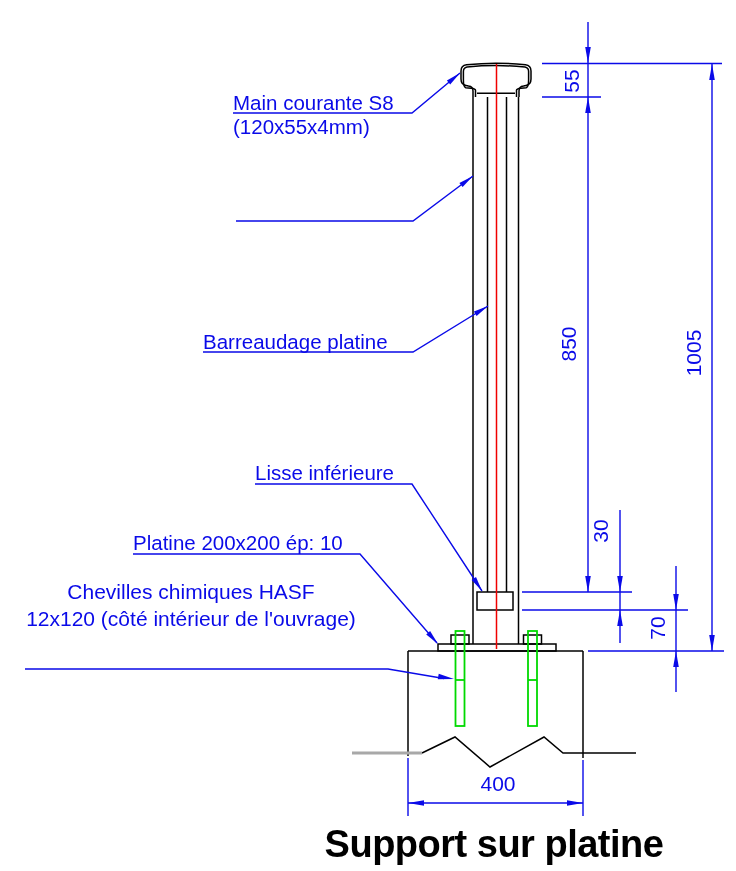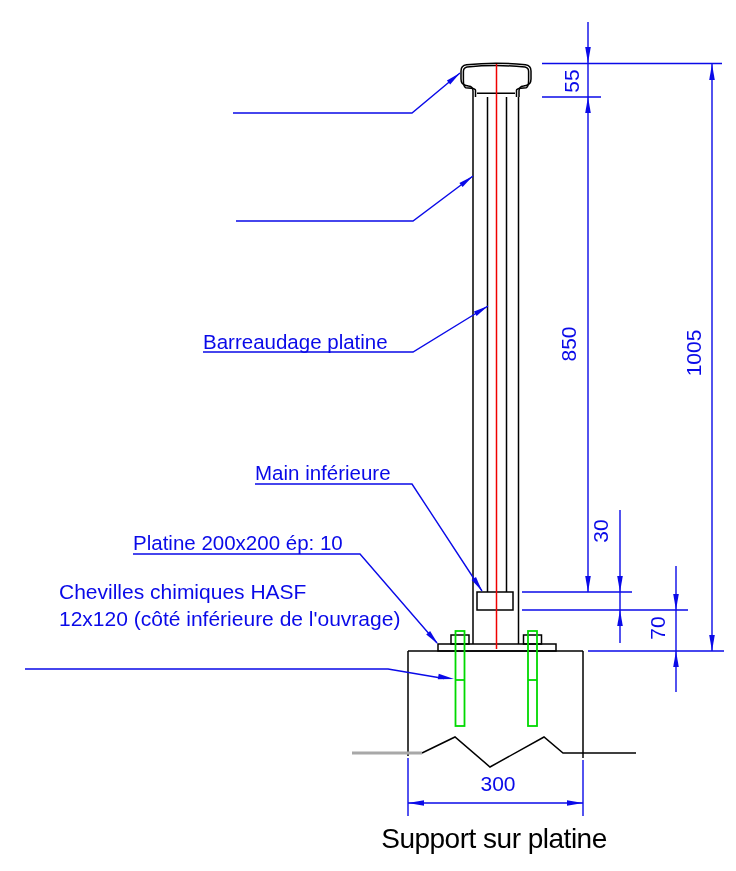--- a/index.html
+++ b/index.html
@@ -18,30 +18,30 @@
   .stk-black{stroke:var(--drawing-black);stroke-width:1.5;fill:none;}
   .stk-red{stroke:var(--centerline-red);stroke-width:1.5;fill:none;}
   .stk-green{stroke:var(--anchor-green);stroke-width:1.8;fill:none;}
   .stk-gray{stroke:var(--ground-gray);stroke-width:3;fill:none;}
   .stk-blue{stroke:var(--annotation-blue);stroke-width:1.4;fill:none;}
   .fill-blue{fill:var(--annotation-blue);stroke:none;}
   .callout{
     position:absolute;color:var(--annotation-blue);
     font-size:20.5px;line-height:23.5px;white-space:nowrap;
   }
-  .callout.right{text-align:left;margin-left:33px;}
+  .callout.right{text-align:center;}
   .chevilles{font-size:21px;line-height:27px;}
   .dim{
     position:absolute;color:var(--annotation-blue);font-size:21px;
     transform:translate(-50%,-50%);white-space:nowrap;
   }
   .dim.vert{transform:translate(-50%,-50%) rotate(-90deg);}
   .drawing-title{
     position:absolute;left:494px;top:823px;color:#000;
-    font-size:28px;font-weight:normal;letter-spacing:-0.5px;
+    font-size:38px;font-weight:bold;letter-spacing:-0.5px;
     transform:translateX(-50%);white-space:nowrap;
   }
 </style>
 </head>
 <body>
 
 <div class="sheet">
 
   <svg class="lines" width="736" height="871" viewBox="0 0 736 871">
 
@@ -156,41 +156,45 @@
     <g>
       <polyline class="stk-blue" points="133,554 360,554 437,643"></polyline>
       <polygon class="fill-blue" points="438,644 426.2,634.4 430.1,631"></polygon>
     </g>
     <g>
       <polyline class="stk-blue" points="25,669 388,669 444,678.5"></polyline>
       <polygon class="fill-blue" points="454,679 437.8,679.2 438.7,673.8"></polygon>
     </g>
   </svg>
 
+  <div class="callout" style="left:233px;top:91px">
+    <div>Main courante S8</div>
+    <div>(120x55x4mm)</div>
+  </div>
 
 
   <div class="callout" style="left:203px;top:330px">
     <div>Barreaudage platine</div>
   </div>
 
   <div class="callout" style="left:255px;top:461px">
-    <div>Main inférieure</div>
+    <div>Lisse inférieure</div>
   </div>
 
   <div class="callout" style="left:133px;top:531px">
     <div>Platine 200x200 ép: 10</div>
   </div>
 
   <div class="callout right chevilles" style="left:26px;top:578px;width:330px">
     <div>Chevilles chimiques HASF</div>
-    <div>12x120 (côté inférieure de l'ouvrage)</div>
+    <div>12x120 (côté intérieur de l'ouvrage)</div>
   </div>
 
   <div class="dim vert" style="left:572px;top:81px">55</div>
   <div class="dim vert" style="left:569px;top:344px">850</div>
   <div class="dim vert" style="left:694px;top:353px">1005</div>
   <div class="dim vert" style="left:601px;top:531px">30</div>
   <div class="dim vert" style="left:658px;top:628px">70</div>
-  <div class="dim" style="left:498px;top:784px">300</div>
+  <div class="dim" style="left:498px;top:784px">400</div>
 
   <div class="drawing-title">Support sur platine</div>
 
 </div>
 
 </body></html>

